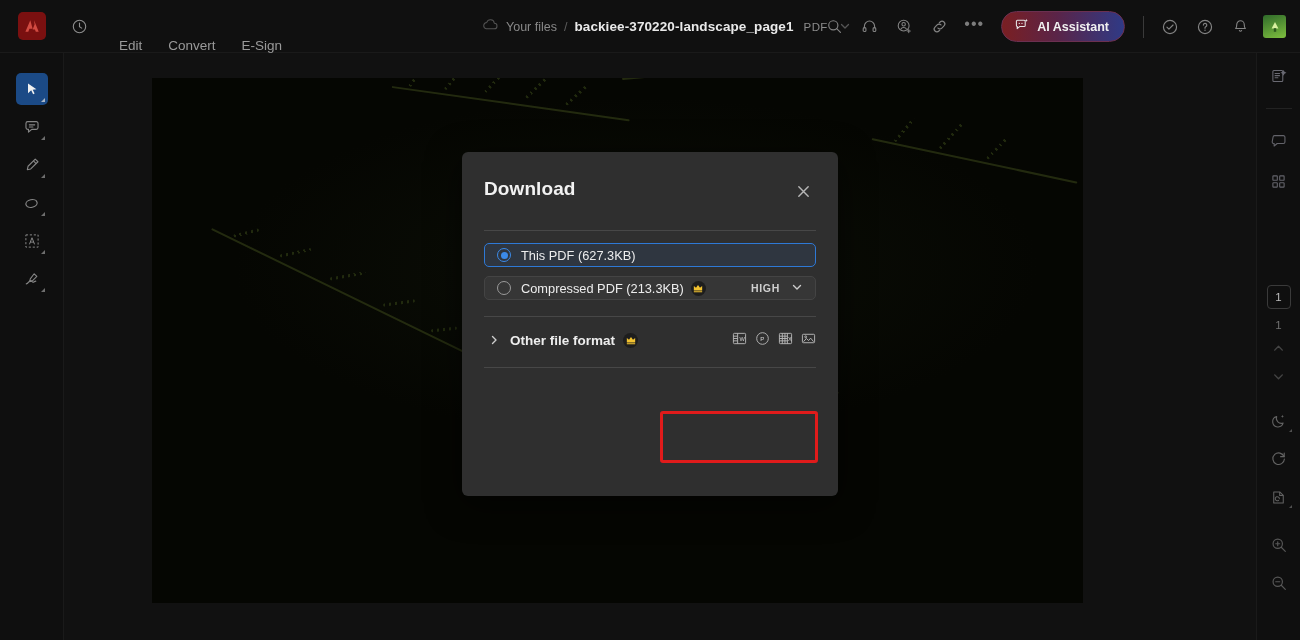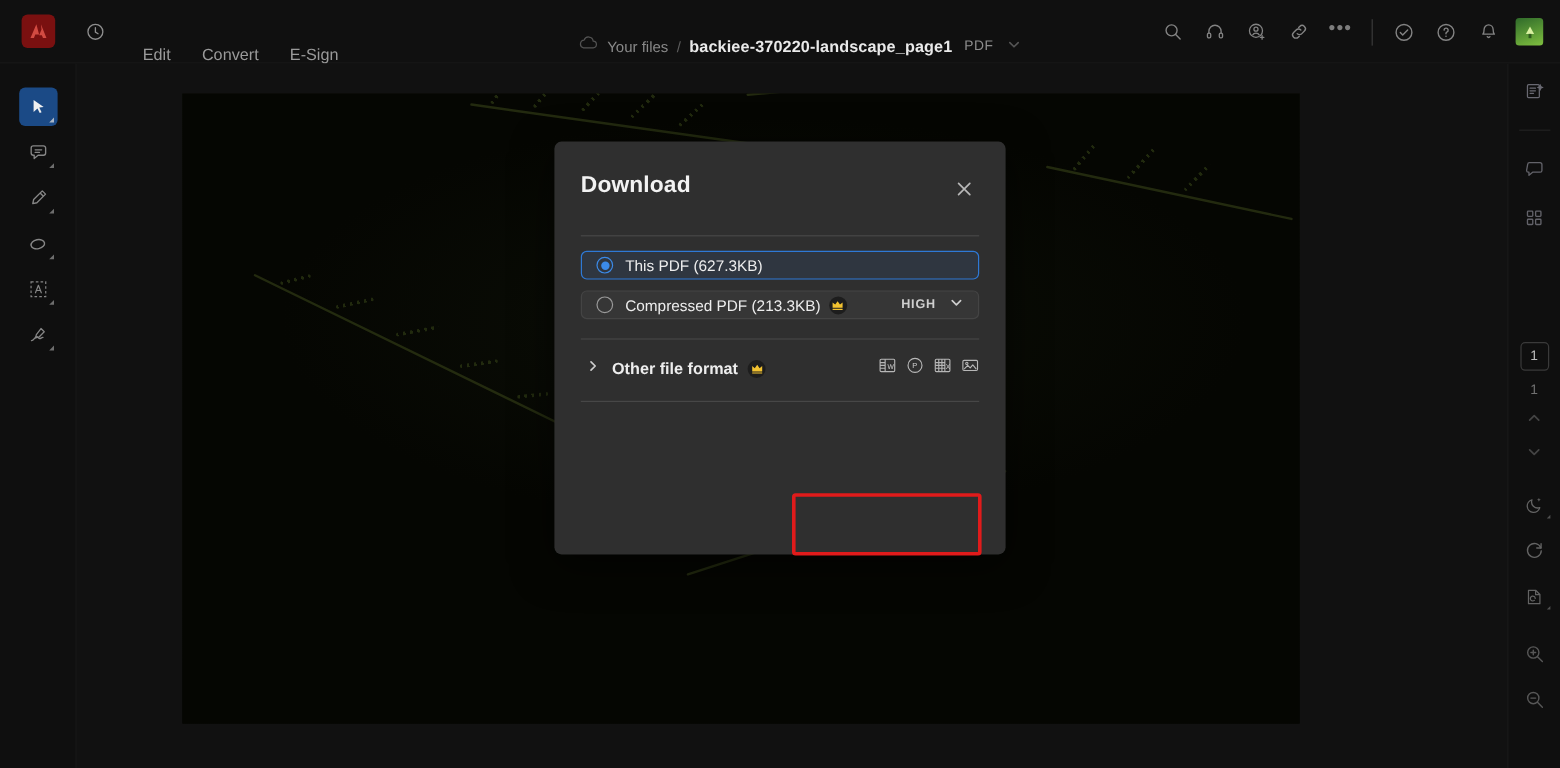--- a/index.html
+++ b/index.html
@@ -32,21 +32,21 @@
     display: flex; align-items: center; justify-content: center;
     border-radius: 4px;
   }
   .menu-item {
     font-size: 13.5px; color: #9a9a9a; padding: 6px 13px; border-radius: 4px;
     white-space: nowrap;
   }
   .menu-group { display: flex; align-items: center; margin-left: 12px; margin-top: 39px; }
 
   .tb-center {
-    position: absolute; left: 482px; top: 12px; height: 53px;
+    position: absolute; left: 482px; top: 0; height: 53px;
     display: flex; align-items: center; gap: 7px;
   }
   .cloud-icon { opacity: .55; }
   .yourfiles { font-size: 12.5px; color: #888; }
   .slash { font-size: 12.5px; color: #5d5d5d; }
   .fname { font-size: 13.5px; color: #e9e9e9; font-weight: 700; letter-spacing: .1px; }
   .pdf-tag { font-size: 11.5px; color: #8c8c8c; margin-left: 3px; letter-spacing:.4px;}
   .chev-sm { opacity: .55; margin-left: 4px; }
 
   .tb-right {
@@ -135,21 +135,21 @@
     position: absolute; background:
       repeating-linear-gradient(90deg, rgba(38,48,16,.85) 0 2px, rgba(8,10,4,0) 2px 6px);
     height: 3px; border-radius: 2px;
   }
   .frond-grp { position: absolute; transform-origin: left center; }
   .stem { position:absolute; height:1.5px; background: rgba(48,58,22,.7); border-radius:1px; }
 
   
   .overlay { position: absolute; inset: 0; }
   .modal {
-    position: absolute; left: 462px; top: 118px; width: 376px; height: 344px;
+    position: absolute; left: 462px; top: 152px; width: 376px; height: 344px;
     background: #2f2f2f; border-radius: 6px;
     box-shadow: 0 8px 34px rgba(0,0,0,.6);
     display: flex; flex-direction: column;
   }
   .modal-head {
     display: flex; align-items: flex-start; justify-content: space-between;
     padding: 26px 22px 0 22px;
   }
   .modal-title { font-size: 19px; font-weight: 700; color: #f2f2f2; letter-spacing: .1px; }
   .close-x { width: 26px; height: 26px; display:flex; align-items:center; justify-content:center; opacity:.82; }
@@ -262,20 +262,31 @@
       <div class="icon-btn">
         <svg width="17" height="17" viewBox="0 0 20 20" fill="none" stroke="#b0b0b0" stroke-width="1.35">
           <path d="M8.2 11.8a3.2 3.2 0 0 0 4.6 0l2.5-2.5a3.2 3.2 0 0 0-4.6-4.6l-1 1" stroke-linecap="round"></path>
           <path d="M11.8 8.2a3.2 3.2 0 0 0-4.6 0l-2.5 2.5a3.2 3.2 0 0 0 4.6 4.6l1-1" stroke-linecap="round"></path>
         </svg>
       </div>
       <div class="icon-btn">
         <span class="dots">•••</span>
       </div>
 
+      <div class="ai-btn">
+        <span>
+          <svg width="16" height="16" viewBox="0 0 20 20" fill="none" stroke="#e8e8e8" stroke-width="1.3">
+            <path d="M3 5.3A1.3 1.3 0 0 1 4.3 4h8.4A1.3 1.3 0 0 1 14 5.3v5.4a1.3 1.3 0 0 1-1.3 1.3H7l-3 2.6v-2.6H4.3A1.3 1.3 0 0 1 3 10.7z" stroke-linejoin="round"></path>
+            <circle cx="6.6" cy="8" r=".75" fill="#e8e8e8" stroke="none"></circle>
+            <circle cx="10" cy="8" r=".75" fill="#e8e8e8" stroke="none"></circle>
+            <path d="M15.4 2.2l.55 1.5 1.5.55-1.5.55-.55 1.5-.55-1.5-1.5-.55 1.5-.55z" fill="#f0f0f0" stroke="none"></path>
+          </svg>
+        </span>
+        <span class="ai-label">AI Assistant</span>
+      </div>
 
       <div class="vdiv"></div>
 
       <div class="icon-btn">
         <svg width="18" height="18" viewBox="0 0 20 20" fill="none" stroke="#b0b0b0" stroke-width="1.3">
           <circle cx="10" cy="10" r="7.3"></circle>
             <path d="M6.6 10.2l2.2 2.2 4.6-4.6" stroke-linecap="round" stroke-linejoin="round"></path>
         </svg>
       </div>
       <div class="icon-btn">

